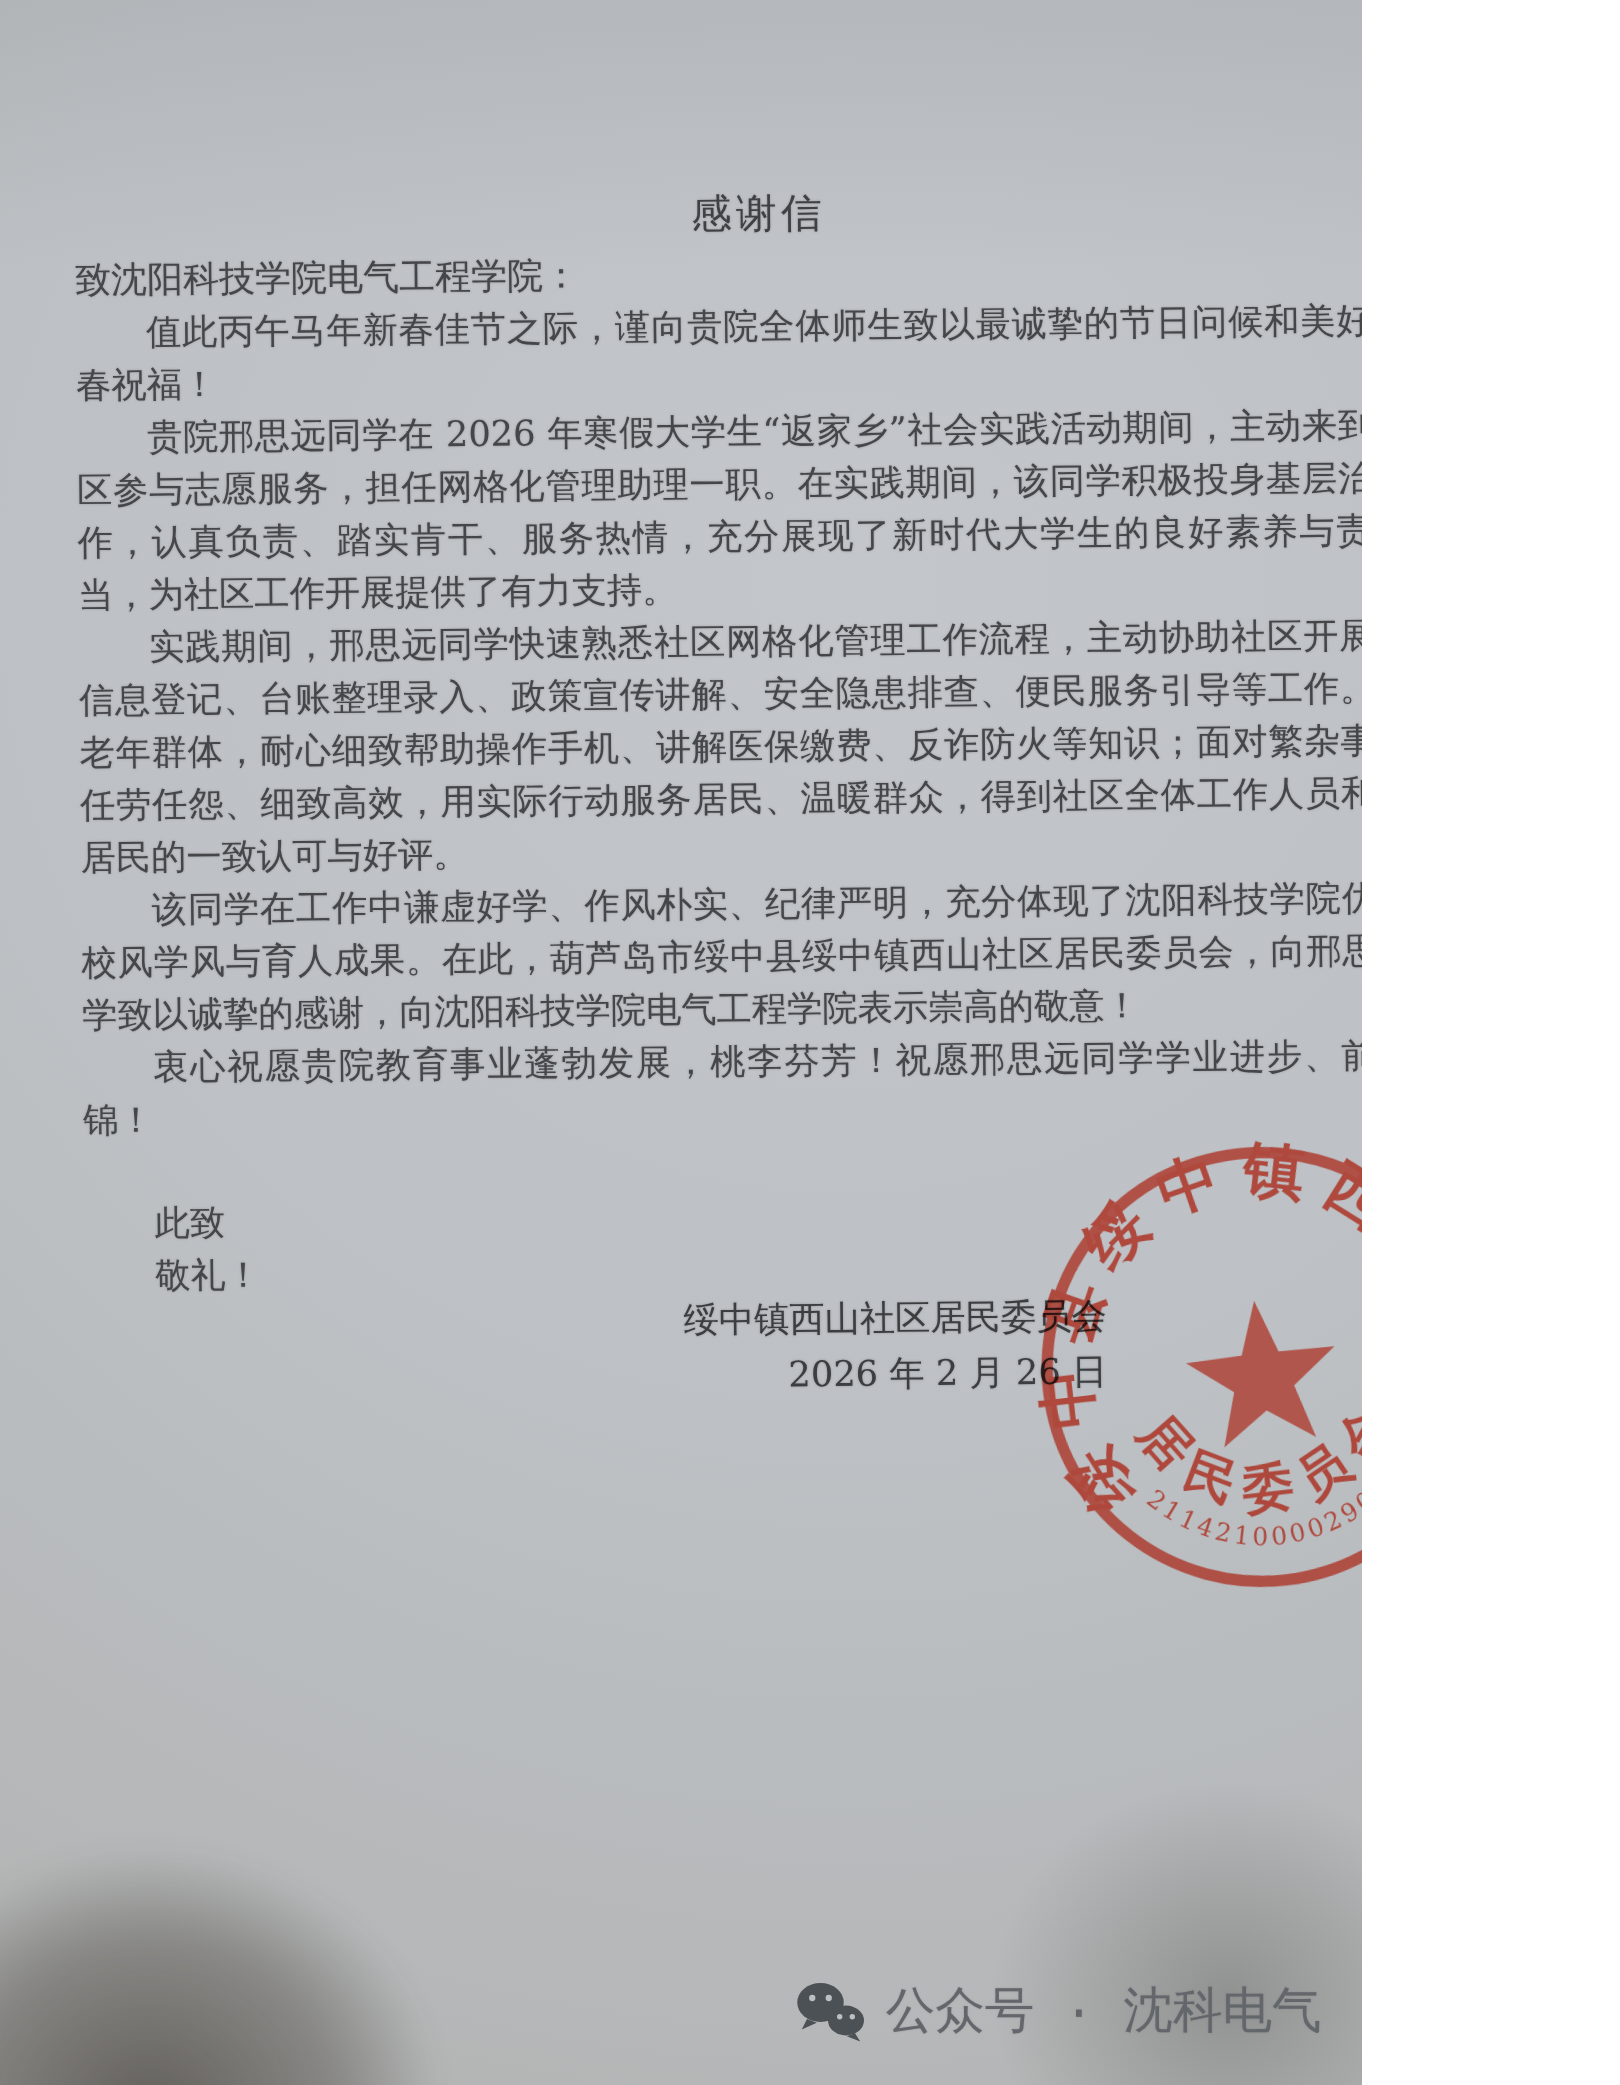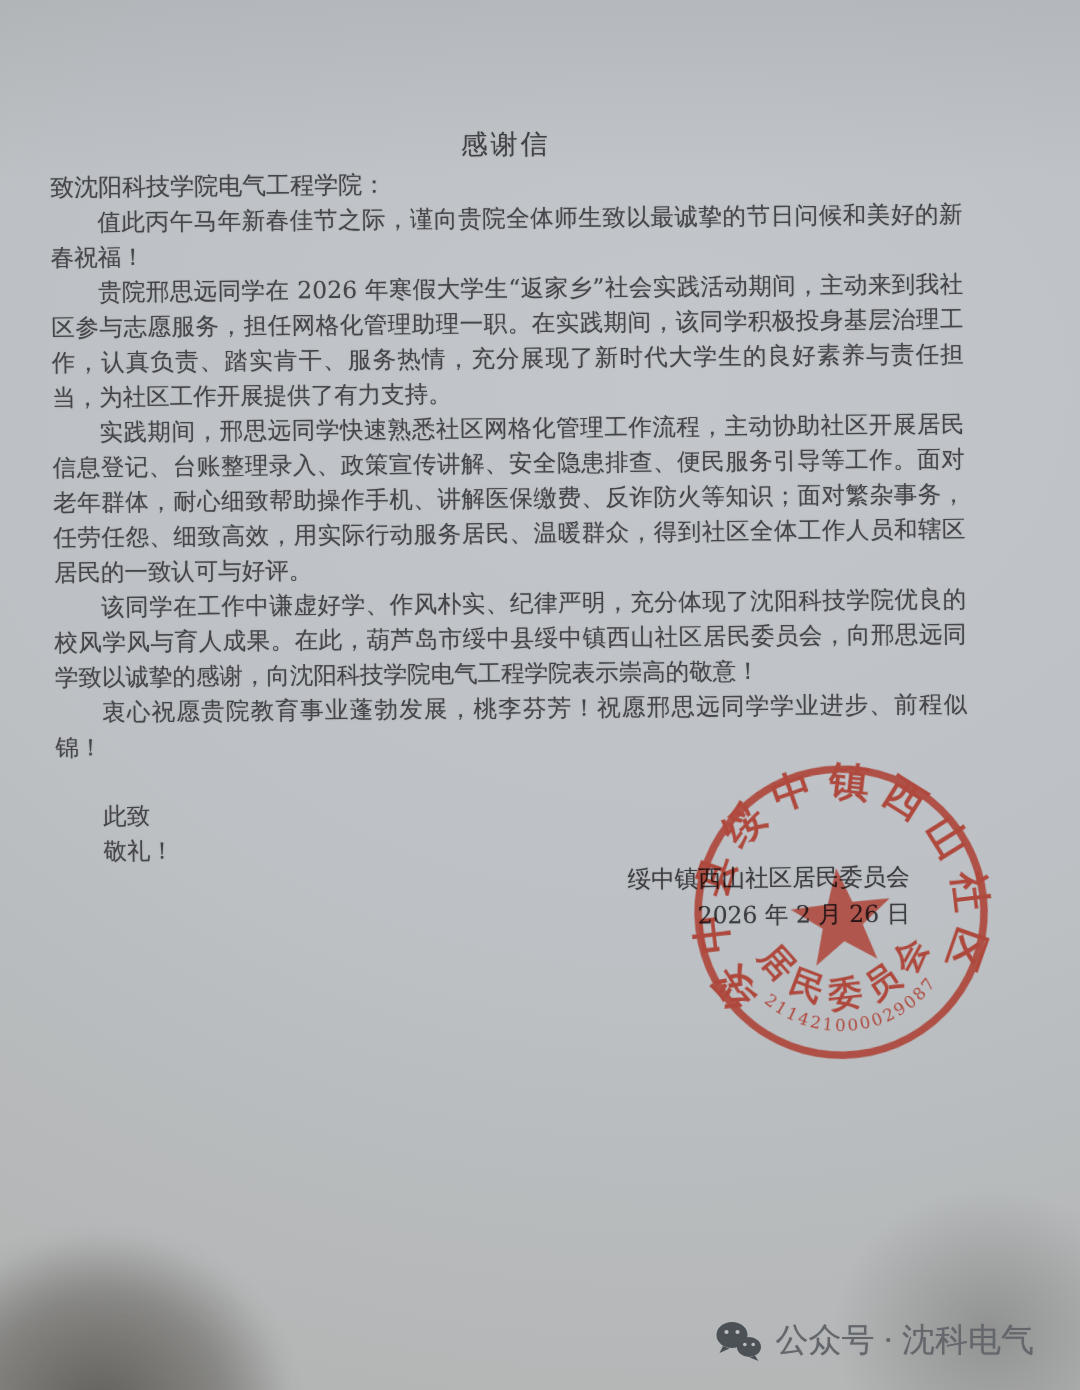--- a/index.html
+++ b/index.html
@@ -1,20 +1,20 @@
 <!DOCTYPE html>
 <html><head>
 <meta charset="utf-8">
 <style>
   html, body { margin: 0; padding: 0; }
   body { font-family: "DejaVu Serif", "Liberation Serif", serif; }
 
   .page {
     position: relative;
-    width: 1080px;
+    width: 908px;
     height: 1390px;
     overflow: hidden;
     background:
       radial-gradient(150% 95% at 62% 28%, #c3c6ca 0%, #bdc1c5 42%, #b4b6b6 78%, #a8a8a4 100%);
   }
 
   
   .vignette-top {
     position: absolute; left: 0; top: 0; right: 0; height: 180px;
     background: linear-gradient(180deg, rgba(90,92,96,0.10), rgba(90,92,96,0));
@@ -86,25 +86,25 @@
     fill: #ad3a2d;
     font-weight: bold;
     font-family: "DejaVu Serif", "Liberation Serif", serif;
   }
   .stamp .ring-text { font-size: 40px; letter-spacing: 12px; }
   .stamp .bottom-text { font-size: 34px; letter-spacing: 10px; }
   .stamp .code-text { font-size: 16.5px; letter-spacing: 2.5px; font-weight: normal; }
 
   .watermark {
     position: absolute;
-    right: 46px; top: 1318px;
+    right: 27px; top: 1318px;
     display: flex; align-items: center; gap: 12px;
     color: #63676c;
     font-size: 33px;
-    font-family: Liberation Serif, serif;
+    font-family: Liberation Mono, monospace;
     text-shadow: 0 0 1px rgba(99,103,108,0.5);
   }
 </style>
 </head>
 <body>
 
 <div class="page">
 
   <div class="vignette-top"></div>
 

